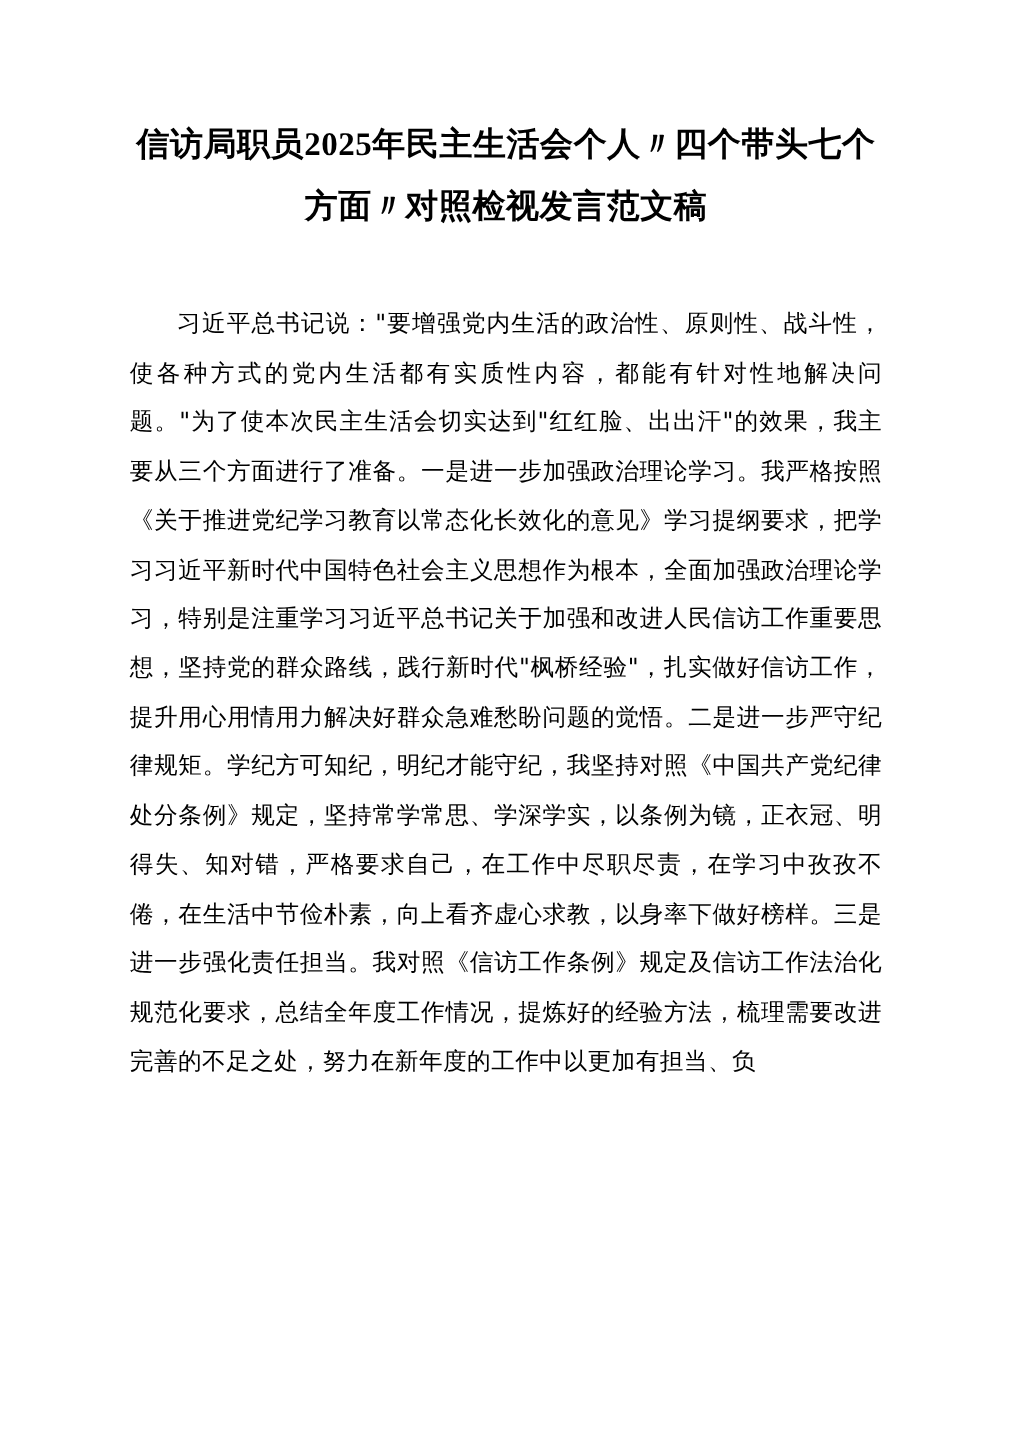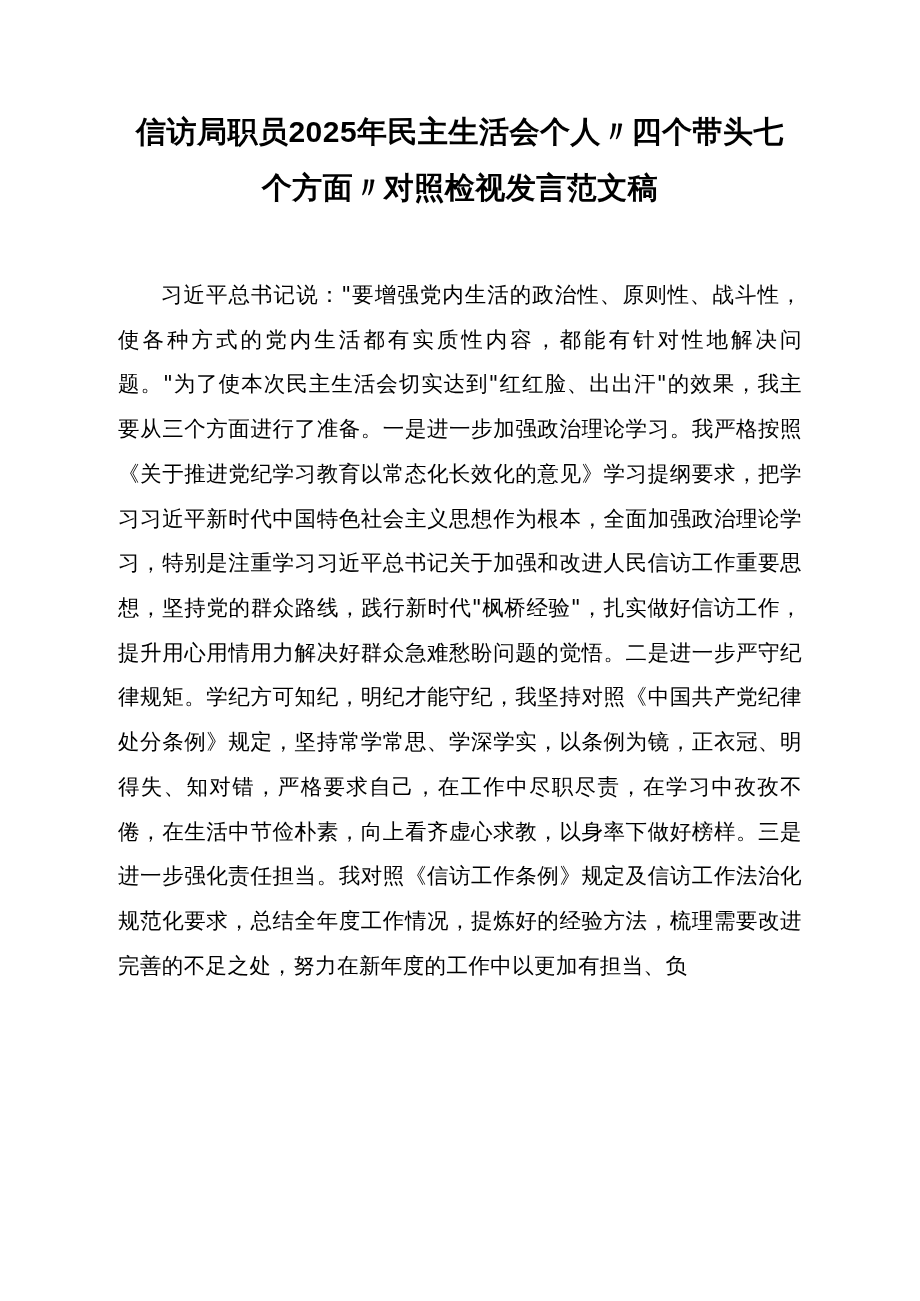--- a/index.html
+++ b/index.html
@@ -16,21 +16,21 @@
   }
   .page {
     position: relative;
     width: 920px;
     height: 1301px;
     background: #ffffff;
     box-sizing: border-box;
     padding: 104px 118px 0 118px;
   }
   .doc-title {
-    font-family: Liberation Sans, sans-serif;
+    font-family: Liberation Serif, serif;
     font-size: 30px;
     font-weight: 700;
     line-height: 1.85;
     text-align: center;
     letter-spacing: 0.5px;
     color: #000000;
     margin: 0 0 58px 0;
     padding: 0 4px;
     word-break: break-all;
   }

